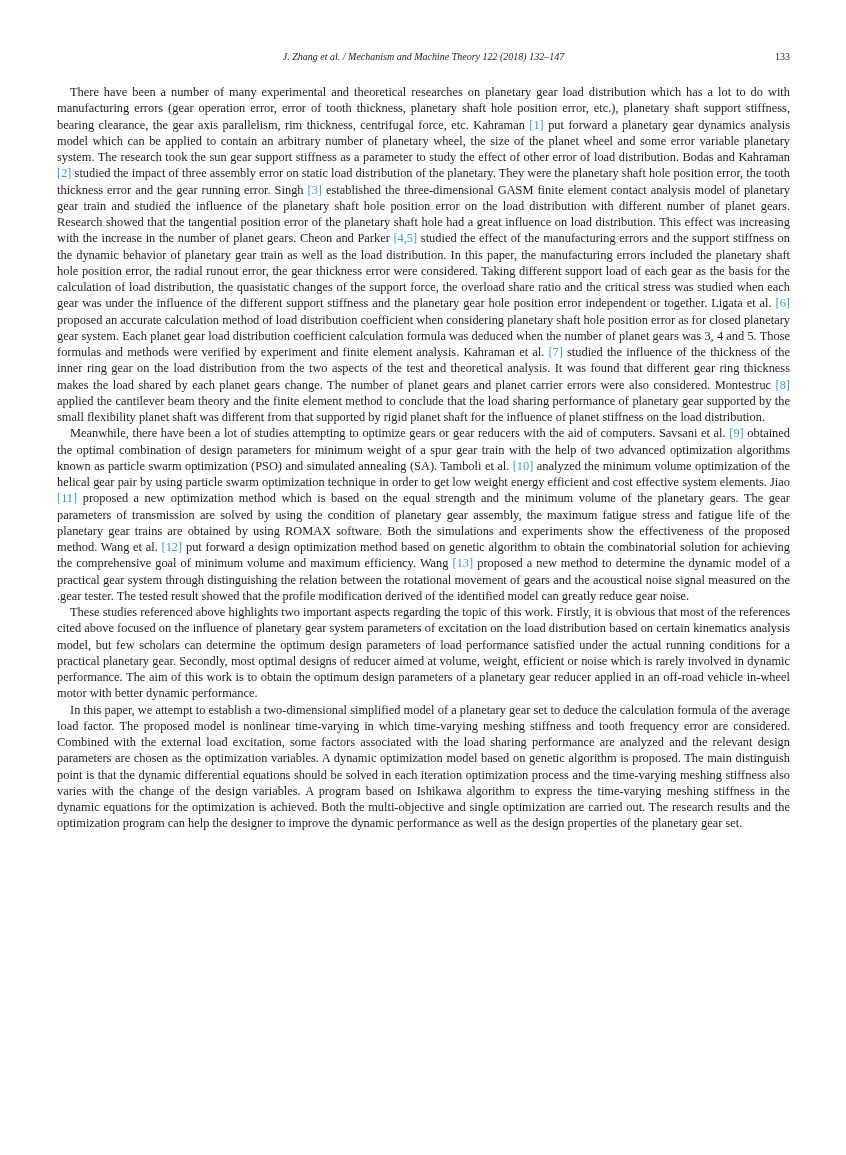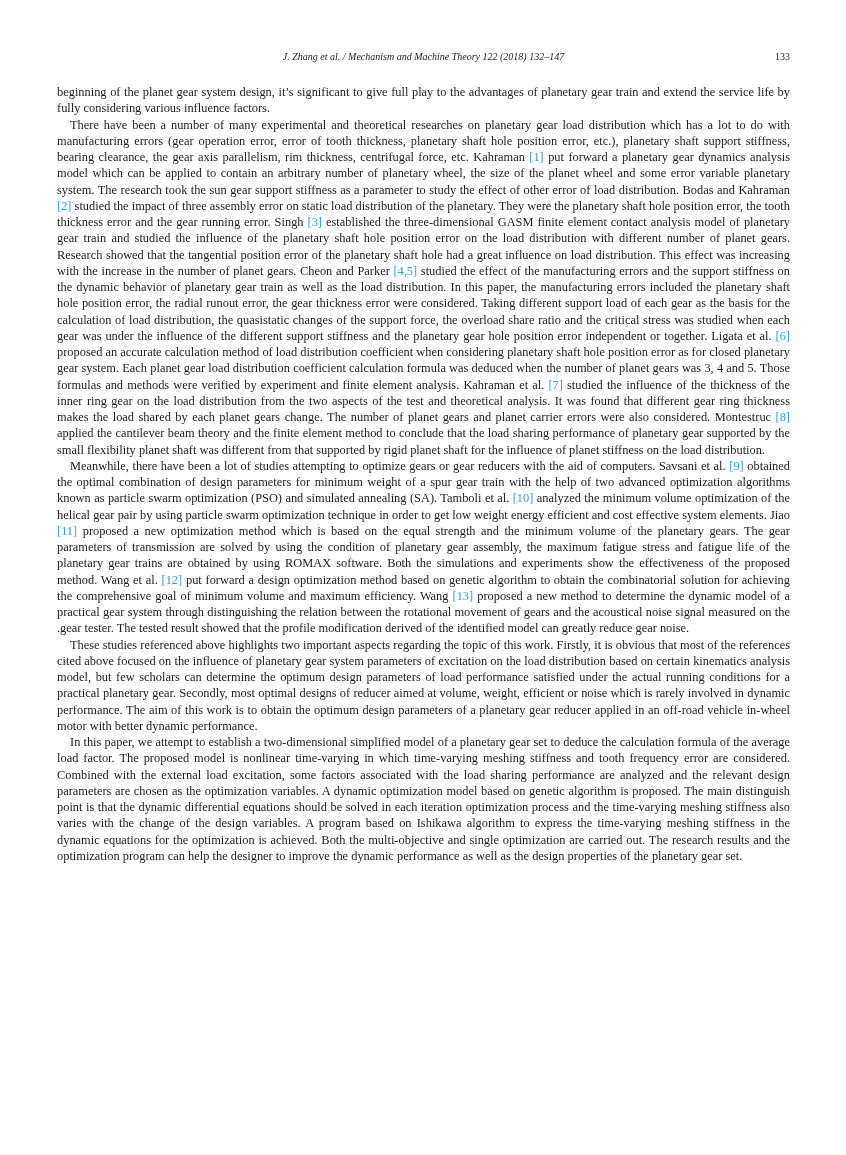--- a/index.html
+++ b/index.html
@@ -62,19 +62,18 @@
 </head>
 <body>
 
 <div class="page">
   <div class="page-header">
     <span class="running-title">J. Zhang et al. / Mechanism and Machine Theory 122 (2018) 132–147</span>
     <span class="page-number">133</span>
   </div>
 
   <div class="article-body" id="article-body">
-      <p><span>beginning of the planet gear system design, it’s significant to give full play to the advantages of planetary gear train and extend the service life by fully considering various influence factors.</span></p>
       <p class="indent"><span>There have been a number of many experimental and theoretical researches on planetary gear load distribution which has a lot to do with manufacturing errors (gear operation error, error of tooth thickness, planetary shaft hole position error, etc.), planetary shaft support stiffness, bearing clearance, the gear axis parallelism, rim thickness, centrifugal force, etc. Kahraman </span><span class="ref">[1]</span><span> put forward a planetary gear dynamics analysis model which can be applied to contain an arbitrary number of planetary wheel, the size of the planet wheel and some error variable planetary system. The research took the sun gear support stiffness as a parameter to study the effect of other error of load distribution. Bodas and Kahraman </span><span class="ref">[2]</span><span> studied the impact of three assembly error on static load distribution of the planetary. They were the planetary shaft hole position error, the tooth thickness error and the gear running error. Singh </span><span class="ref">[3]</span><span> established the three-dimensional GASM finite element contact analysis model of planetary gear train and studied the influence of the planetary shaft hole position error on the load distribution with different number of planet gears. Research showed that the tangential position error of the planetary shaft hole had a great influence on load distribution. This effect was increasing with the increase in the number of planet gears. Cheon and Parker </span><span class="ref">[4,5]</span><span> studied the effect of the manufacturing errors and the support stiffness on the dynamic behavior of planetary gear train as well as the load distribution. In this paper, the manufacturing errors included the planetary shaft hole position error, the radial runout error, the gear thickness error were considered. Taking different support load of each gear as the basis for the calculation of load distribution, the quasistatic changes of the support force, the overload share ratio and the critical stress was studied when each gear was under the influence of the different support stiffness and the planetary gear hole position error independent or together. Ligata et al. </span><span class="ref">[6]</span><span> proposed an accurate calculation method of load distribution coefficient when considering planetary shaft hole position error as for closed planetary gear system. Each planet gear load distribution coefficient calculation formula was deduced when the number of planet gears was 3, 4 and 5. Those formulas and methods were verified by experiment and finite element analysis. Kahraman et al. </span><span class="ref">[7]</span><span> studied the influence of the thickness of the inner ring gear on the load distribution from the two aspects of the test and theoretical analysis. It was found that different gear ring thickness makes the load shared by each planet gears change. The number of planet gears and planet carrier errors were also considered. Montestruc </span><span class="ref">[8]</span><span> applied the cantilever beam theory and the finite element method to conclude that the load sharing performance of planetary gear supported by the small flexibility planet shaft was different from that supported by rigid planet shaft for the influence of planet stiffness on the load distribution.</span></p>
       <p class="indent"><span>Meanwhile, there have been a lot of studies attempting to optimize gears or gear reducers with the aid of computers. Savsani et al. </span><span class="ref">[9]</span><span> obtained the optimal combination of design parameters for minimum weight of a spur gear train with the help of two advanced optimization algorithms known as particle swarm optimization (PSO) and simulated annealing (SA). Tamboli et al. </span><span class="ref">[10]</span><span> analyzed the minimum volume optimization of the helical gear pair by using particle swarm optimization technique in order to get low weight energy efficient and cost effective system elements. Jiao </span><span class="ref">[11]</span><span> proposed a new optimization method which is based on the equal strength and the minimum volume of the planetary gears. The gear parameters of transmission are solved by using the condition of planetary gear assembly, the maximum fatigue stress and fatigue life of the planetary gear trains are obtained by using ROMAX software. Both the simulations and experiments show the effectiveness of the proposed method. Wang et al. </span><span class="ref">[12]</span><span> put forward a design optimization method based on genetic algorithm to obtain the combinatorial solution for achieving the comprehensive goal of minimum volume and maximum efficiency. Wang </span><span class="ref">[13]</span><span> proposed a new method to determine the dynamic model of a practical gear system through distinguishing the relation between the rotational movement of gears and the acoustical noise signal measured on the .gear tester. The tested result showed that the profile modification derived of the identified model can greatly reduce gear noise.</span></p>
       <p class="indent"><span>These studies referenced above highlights two important aspects regarding the topic of this work. Firstly, it is obvious that most of the references cited above focused on the influence of planetary gear system parameters of excitation on the load distribution based on certain kinematics analysis model, but few scholars can determine the optimum design parameters of load performance satisfied under the actual running conditions for a practical planetary gear. Secondly, most optimal designs of reducer aimed at volume, weight, efficient or noise which is rarely involved in dynamic performance. The aim of this work is to obtain the optimum design parameters of a planetary gear reducer applied in an off-road vehicle in-wheel motor with better dynamic performance.</span></p>
       <p class="indent"><span>In this paper, we attempt to establish a two-dimensional simplified model of a planetary gear set to deduce the calculation formula of the average load factor. The proposed model is nonlinear time-varying in which time-varying meshing stiffness and tooth frequency error are considered. Combined with the external load excitation, some factors associated with the load sharing performance are analyzed and the relevant design parameters are chosen as the optimization variables. A dynamic optimization model based on genetic algorithm is proposed. The main distinguish point is that the dynamic differential equations should be solved in each iteration optimization process and the time-varying meshing stiffness also varies with the change of the design variables. A program based on Ishikawa algorithm to express the time-varying meshing stiffness in the dynamic equations for the optimization is achieved. Both the multi-objective and single optimization are carried out. The research results and the optimization program can help the designer to improve the dynamic performance as well as the design properties of the planetary gear set.</span></p>
     </div>
 </div>
 
 </body></html>

